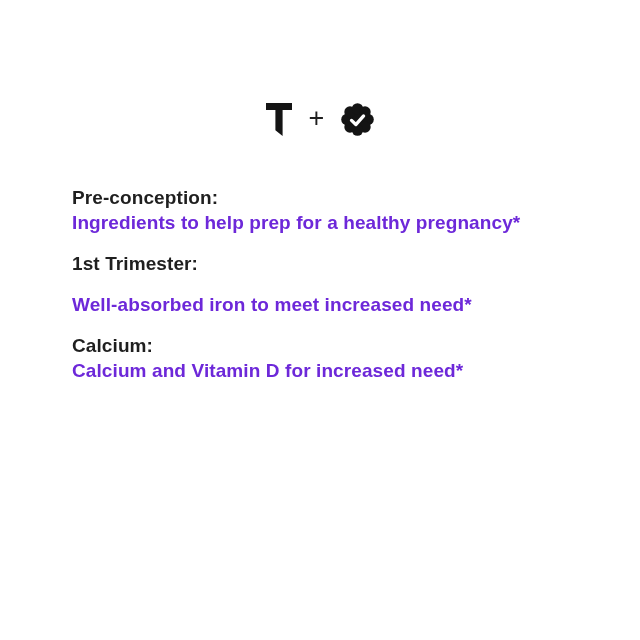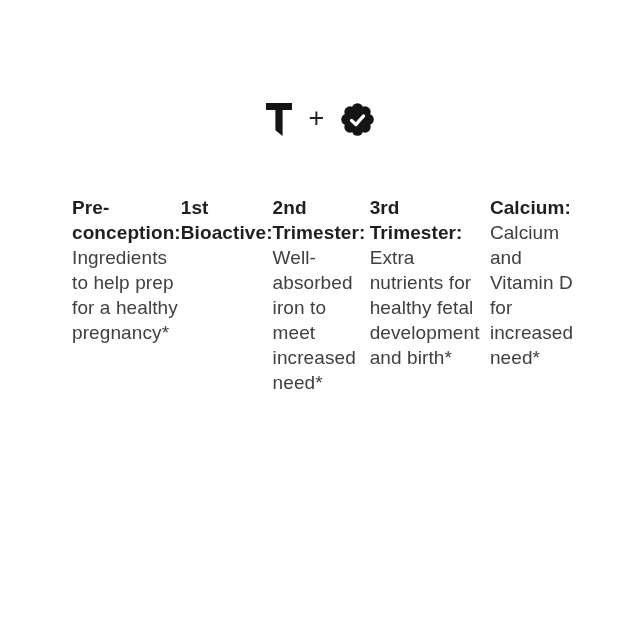--- a/index.html
+++ b/index.html
@@ -36,40 +36,41 @@
     line-height: 1;
     color: #1f1f1f;
     transform: translateY(-1px);
   }
   .logo-badge {
     display: block;
   }
   .sections {
     position: absolute;
     left: 72px;
-    top: 195px;
+    top: 185px;
     right: 55px;
     display: flex;
-    flex-direction: row;
+    flex-direction: column;
+    gap: 16px;
   }
   .section-heading {
     margin: 0;
     font-size: 19px;
     line-height: 25px;
     font-weight: 700;
     letter-spacing: 0.1px;
     color: #1f1f1f;
   }
   .section-body {
     margin: 0;
     font-size: 19px;
     line-height: 25px;
-    font-weight: 400;
+    font-weight: 700;
     letter-spacing: 0.1px;
-    color: #404040;
+    color: #6d28d9;
     white-space: pre-line;
   }
 </style>
 </head>
 <body>
 
 <div class="canvas">
 
   <div class="logo-row">
     <svg class="logo-t" width="26" height="33" viewBox="0 0 26 33" aria-hidden="true">
@@ -93,32 +94,27 @@
   </div>
 
   <div class="sections">
 
     <div class="section">
       <h3 class="section-heading">Pre-conception:</h3>
       <p class="section-body">Ingredients to help prep for a healthy pregnancy*</p>
     </div>
 
     <div class="section">
-      <h3 class="section-heading">1st Bioactive:</h3>
+      <h3 class="section-heading">1st Trimester:</h3>
     </div>
 
     <div class="section">
-      <h3 class="section-heading">2nd Trimester:</h3>
       <p class="section-body">Well-absorbed iron to meet increased need*</p>
     </div>
 
-    <div class="section">
-      <h3 class="section-heading">3rd Trimester:</h3>
-      <p class="section-body">Extra nutrients for healthy fetal development and birth*</p>
-    </div>
 
     <div class="section">
       <h3 class="section-heading">Calcium:</h3>
       <p class="section-body">Calcium and Vitamin D for increased need*</p>
     </div>
 
   </div>
 
 </div>
 

